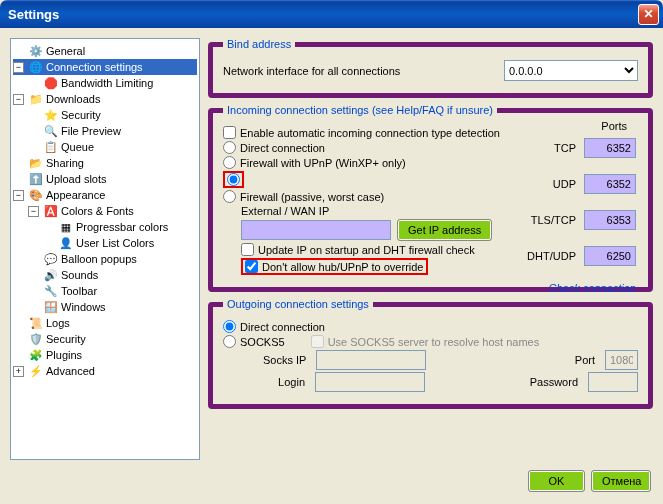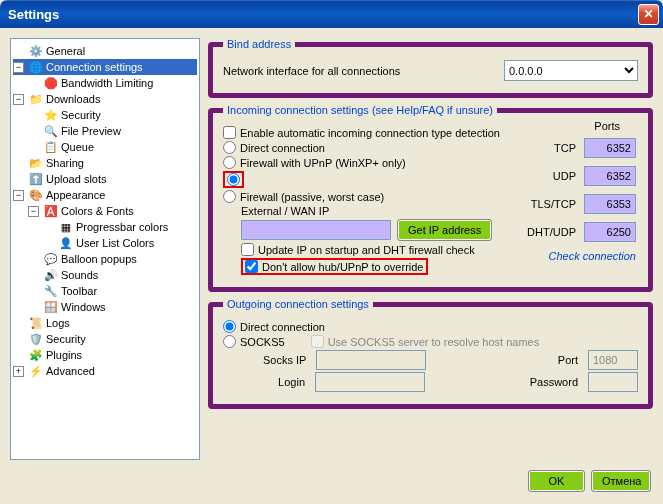--- a/index.html
+++ b/index.html
@@ -18,29 +18,29 @@
 .tree-row .ic { width: 16px; height: 16px; display: inline-flex; align-items: center; justify-content: center; font-size: 11px; }
 .panel { flex: 1; display: flex; flex-direction: column; gap: 6px; }
 fieldset { border: 5px solid #701a75; border-radius: 4px; padding: 8px 10px 10px; }
 legend { color: #0046d5; padding: 0 4px; }
 .row { display: flex; align-items: center; gap: 6px; margin: 2px 0; }
 .inline { display: inline-flex; align-items: center; gap: 4px; }
 input[type=text] { border: 1px solid #7f9db9; height: 20px; padding: 0 4px; background: #c4b5fd; }
 input[type=text]:disabled { background: #ece9d8; color: #888; }
 select { border: 1px solid #7f9db9; height: 21px; background: #fff; }
 button.std { background: #84cc16; border: 1px solid #888; border-radius: 3px; height: 22px; padding: 0 10px; cursor: pointer; box-shadow: inset 0 0 0 1px #fff; }
-.ports { position: absolute; right: 12px; top: 20px; display: flex; flex-direction: column; gap: 4px; align-items: flex-end; margin-left: 28px; }
+.ports { position: absolute; right: 12px; top: 20px; display: flex; flex-direction: column; gap: 12px; align-items: flex-end; margin-left: 28px; }
 .ports .row { gap: 8px; }
 .ports input { width: 52px; text-align: right; }
 .highlight { border: 2px solid #e60000; padding: 0 2px; }
 .link { color: #0046d5; cursor: pointer; font-style: italic; }
 .buttons { display: flex; justify-content: flex-end; gap: 6px; padding: 0 12px 10px; }
 .rel { position: relative; }
 label { cursor: pointer; }
-.ports-hdr { font-size: 11px; position: absolute; right: 28px; top: 4px; }
+.ports-hdr { font-size: 11px; position: absolute; right: 21px; top: 4px; }
 </style>
 </head>
 <body>
 
 <div class="titlebar">
   <span class="title">Settings</span>
   <div class="closebtn">✕</div>
 </div>
 
 <div class="content">
@@ -310,21 +310,21 @@
         <label class="inline" style="color:#888">
             <input type="checkbox" disabled="" style="">
             <span>Use SOCKS5 server to resolve host names</span>
           </label>
       </div>
       <div class="row" style="padding-left:40px;gap:10px">
         <span>Socks IP</span>
         <input type="text" disabled="" style="width: 110px;" value="">
         <span style="flex:1"></span>
         <span>Port</span>
-        <input type="text" disabled="" style="width: 50px; text-align: left;" value="1080">
+        <input type="text" disabled="" style="width: 33px; text-align: left;" value="1080">
       </div>
       <div class="row" style="padding-left:40px;gap:10px">
         <span style="width:42px;text-align:right">Login</span>
         <input type="text" disabled="" style="width: 110px;">
         <span style="flex:1"></span>
         <span>Password</span>
         <input type="text" disabled="" style="width: 50px;">
       </div>
     </fieldset>
   </div>

